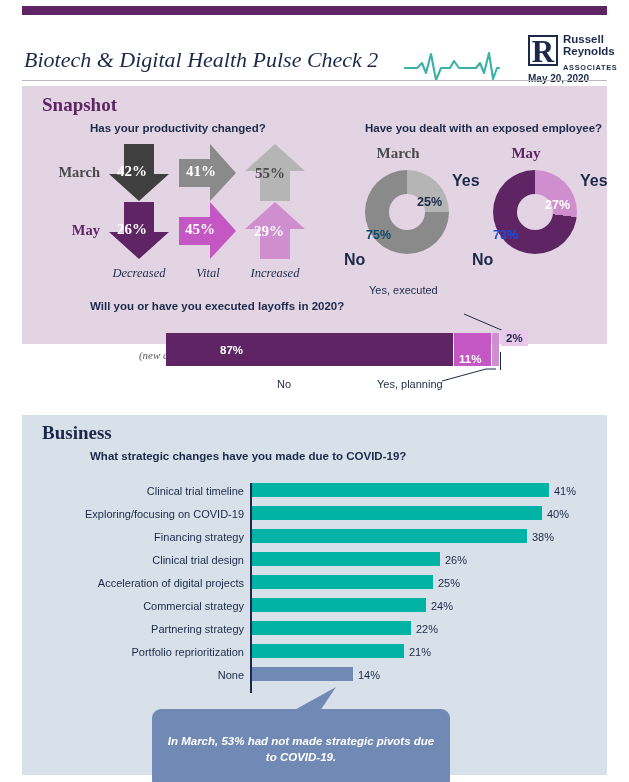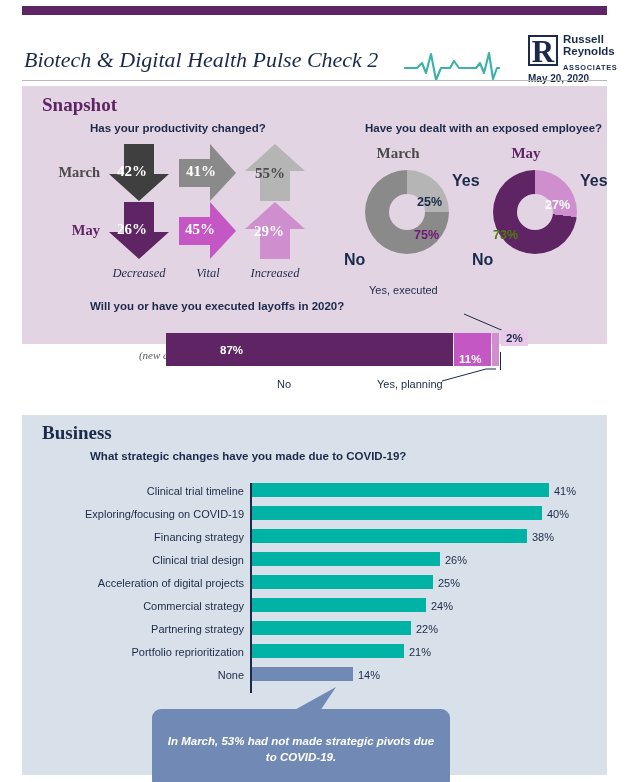--- a/index.html
+++ b/index.html
@@ -199,31 +199,31 @@
     <div class="q" style="left:295px; top:36px;">Have you dealt with an exposed employee?</div>
 
     <div class="donut-title" style="left:331px; top:59px; color:#4a4a4a;">March</div>
     <div class="donut" style="left:343px; top:84px;
          background: conic-gradient(#b5b5b5 0deg 90deg, #8a8a8a 90deg 360deg);">
       <div class="hole"></div>
     </div>
     <div class="dlab" style="left:430px; top:86px;">Yes</div>
     <div class="dval" style="left:395px; top:109px; color:#1b2a4a;">25%</div>
     <div class="dlab" style="left:322px; top:165px;">No</div>
-    <div class="dval" style="left:344px; top:142px; color:#701a75;margin-left:48px;">75%</div>
+    <div class="dval" style="left:344px; top:142px; color:#0c4a6e;">75%</div>
 
     <div class="donut-title" style="left:459px; top:59px; color:#5e2463;">May</div>
     <div class="donut" style="left:471px; top:84px;
          background: conic-gradient(#cf8fcf 0deg 97.2deg, #5e2463 97.2deg 360deg);">
       <div class="hole"></div>
     </div>
     <div class="dlab" style="left:558px; top:86px;">Yes</div>
     <div class="dval" style="left:523px; top:112px; color:#ffffff;">27%</div>
     <div class="dlab" style="left:450px; top:165px;">No</div>
-    <div class="dval" style="left:471px; top:142px; color:#4d7c0f;">73%</div>
+    <div class="dval" style="left:471px; top:142px; color:#1d4ed8;">73%</div>
 
     <div class="q" style="left:20px; top:214px;">Will you or have you executed layoffs in 2020?</div>
 
     <div class="lo-label" style="left:72px; top:246px;">
       <span class="m">May</span>
       <span class="nq">(new question)</span>
     </div>
 
     <div class="lo-bar" style="left:144px; top:247px; width:334px;">
       <div class="lo-seg" style="left:0; width:287px; background:#5e2463;"></div>

